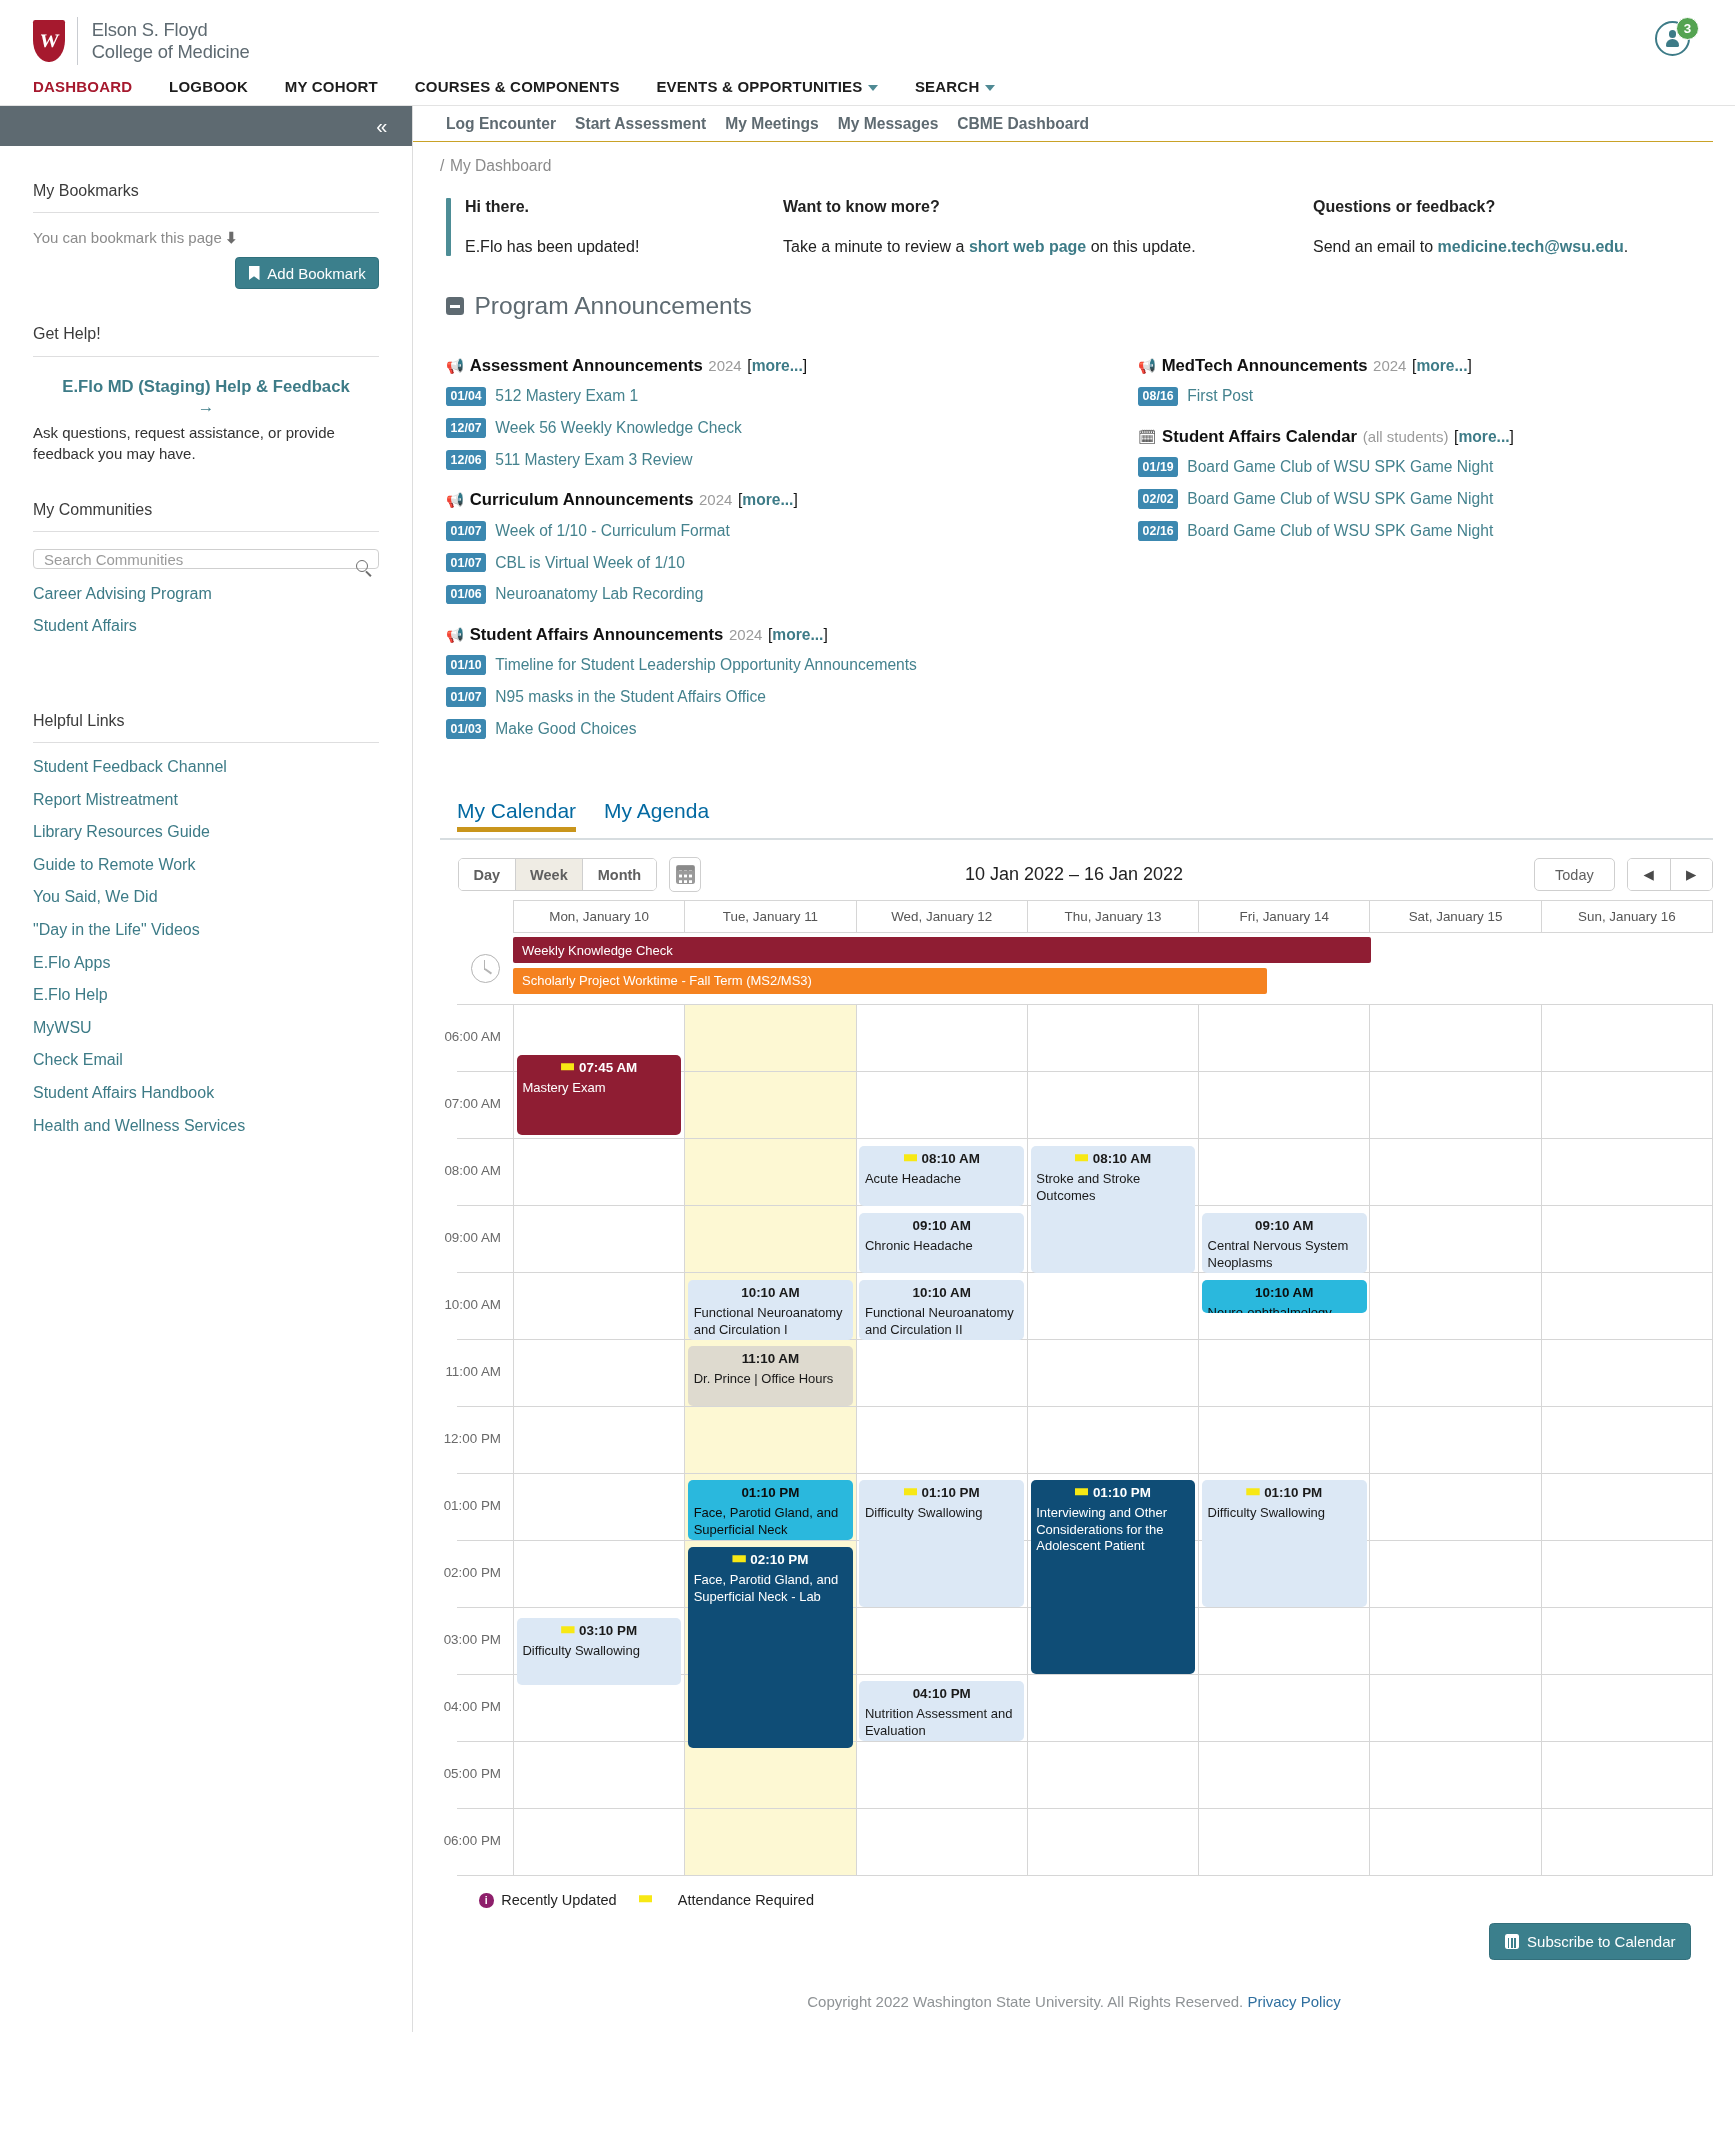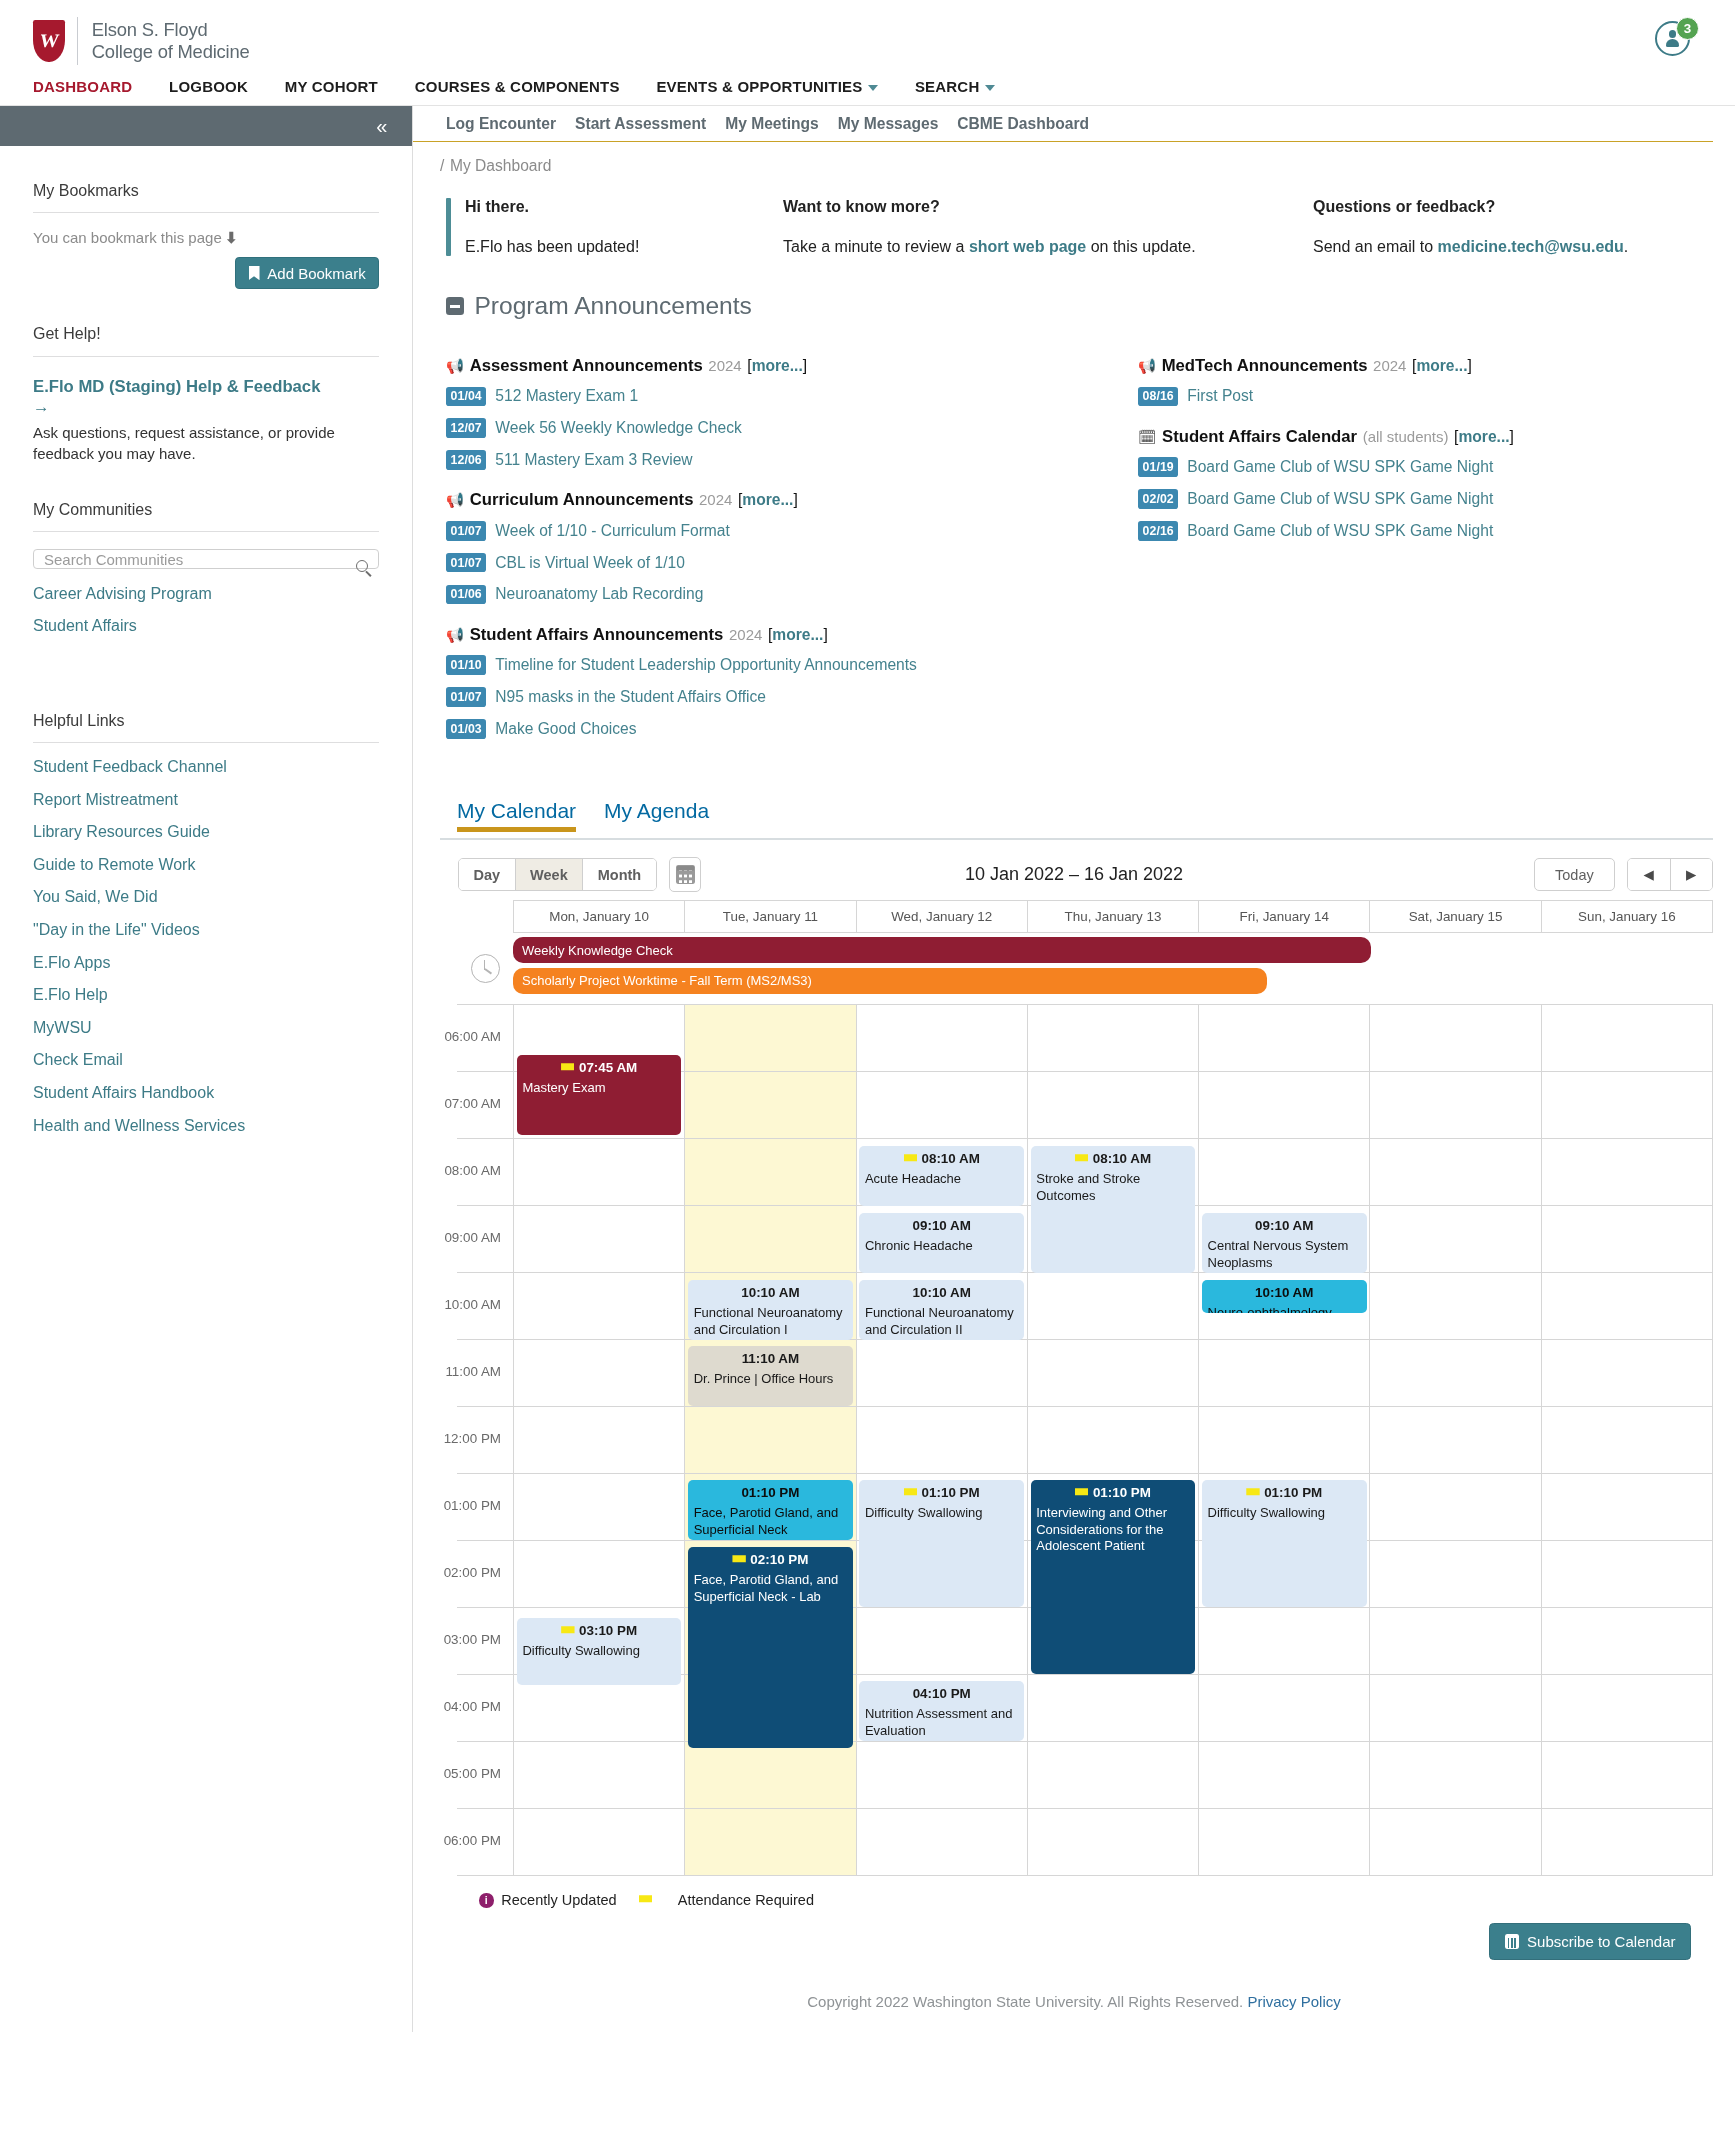--- a/index.html
+++ b/index.html
@@ -60,21 +60,21 @@
   .sb-section-title { font-size:16px; color:#3b3b3b; padding:36px 0 12.3px 0; border-bottom:0.6px solid #dededf; font-family:"Liberation Sans", sans-serif;}
   .sb-hint { color:#8b8b8b; font-size:15px; padding:15.6px 0 0 0;}
   .arrow-dn{ display:inline-block; margin-left:3.3px; font-weight:bold; color:#6b6b6b;}
   .addbm-row { text-align:right; padding:10px 0 0 0; }
   .btn-teal {
     background:#3b7f8c;color:#fff;border:0.6px solid #30707c;border-radius:3.9px;
     font-size:15px;padding:6.7px 12.3px; display:inline-flex;align-items:center;gap:7.8px; cursor:pointer;
     font-family:"Liberation Sans", sans-serif;
   }
   .bm-ico{width:11px;height:14.5px;background:#fff;clip-path:polygon(0 0,100% 0,100% 100%,50% 72%,0 100%);display:inline-block;}
-  .help-link { color:#3d7b87; font-size:16.7px; font-weight:bold; padding-top:20px; line-height:1.25; }
+  .help-link { color:#3d7b87; font-size:16.7px; font-weight:bold; padding-top:20px; line-height:1.25;text-align:center; }
   .help-arrow { color:#3d7b87; font-size:16.7px; }
   .help-desc { color:#333; font-size:15px; line-height:1.45; padding-top:3.3px;}
   .search-box { margin-top:16.7px; position:relative; }
   .search-box input {
     width:100%; height:20px; border:0.6px solid #cfcfcf; border-radius:3.9px; padding:0 33px 0 10px;
     font-size:15px; color:#555; font-family:Liberation Sans, sans-serif; background:#fff;
   }
   .search-box input::placeholder{color:#9b9b9b;}
   .mag { position:absolute; right:11px; top:11px; width:12.3px;height:12.3px;border:1.7px solid #6d6d6d;border-radius:50%;}
   .mag:after{content:"";position:absolute;right:-5px;bottom:-3.3px;width:7.3px;height:1.7px;background:#6d6d6d;transform:rotate(45deg);}
@@ -149,21 +149,21 @@
   .dayhead { display:flex; border:0.6px solid #d6d6d6; border-left:none; margin-left:56px;}
   .dayhead div { flex:1; text-align:center; font-size:13.4px; color:#555; padding:7.8px 0; border-left:0.6px solid #d6d6d6;}
 
   .allday { display:flex; position:relative; border-bottom:0.6px solid #d6d6d6;}
   .allday .clockcell { width:56px; display:flex; align-items:center; justify-content:center; }
   .clock { width:29px;height:29px;border:1.7px solid #b4b4b4;border-radius:50%;position:relative;}
   .clock:before{content:"";position:absolute;left:12.3px;top:5.6px;width:1.7px;height:9.5px;background:#b4b4b4;}
   .clock:after{content:"";position:absolute;left:13px;top:13.4px;width:7.8px;height:1.7px;background:#b4b4b4;transform:rotate(35deg);transform-origin:left center;}
   .allday-lanes { flex:1; padding:4.5px 0 5.6px 0; }
   .lane { height:26px; margin-bottom:4.5px; position:relative; }
-  .ad-ev { position:absolute; left:0; height:26px; border-radius:10px; color:#fff; font-size:13px; display:flex; align-items:center; padding:0 9px; }
+  .ad-ev { position:absolute; left:0; height:26px; border-radius:2px; color:#fff; font-size:13px; display:flex; align-items:center; padding:0 9px; }
 
   .gridrow { display:flex; }
   .timecol { width:56px; }
   .timecell { height:67px; border-bottom:0.6px solid #d6d6d6; font-size:13.4px; color:#6a6a6a; position:relative;}
   .timecell span{ position:absolute; top:24.6px; right:12px; white-space:nowrap;}
   .daycols { flex:1; display:flex; border-left:0.6px solid #d6d6d6; position:relative; }
   .daycol { flex:1; border-right:0.6px solid #d6d6d6; position:relative; }
   .daycol .hr { height:67px; border-bottom:0.6px solid #d6d6d6; }
   .daycol.high .hr { background:#fdf8d3; }
 

